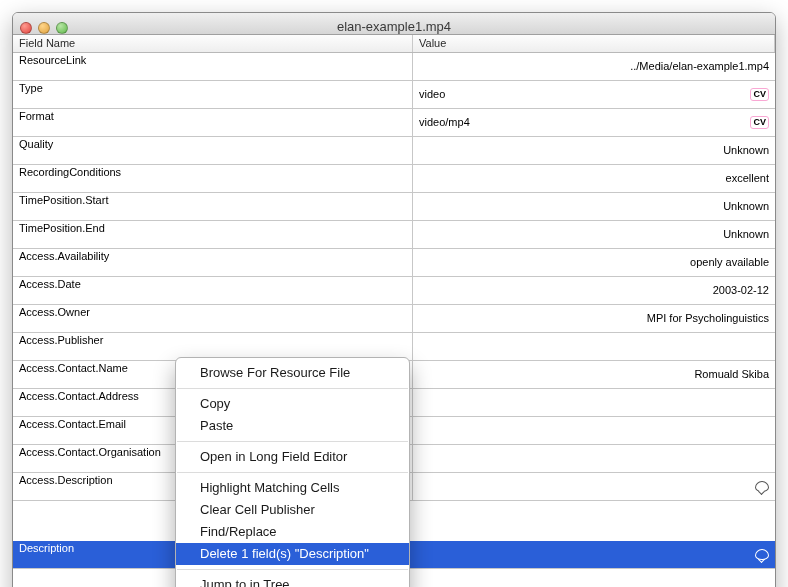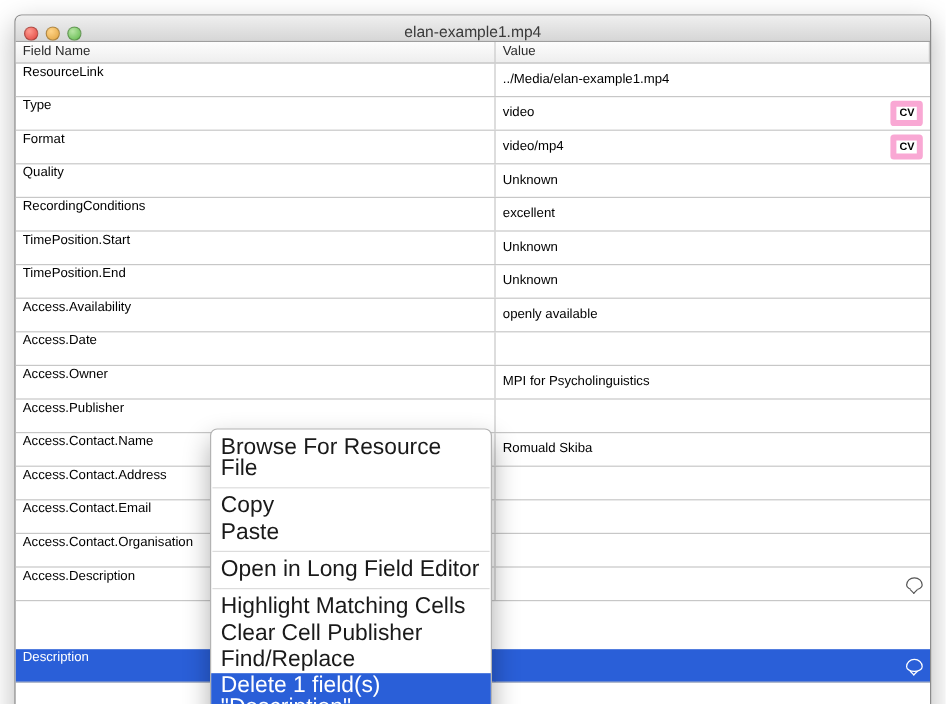--- a/index.html
+++ b/index.html
@@ -55,27 +55,27 @@
 .rows { }
 .row {
   display: flex;
   height: 28px;
   line-height: 15px;
   border-bottom: 1px solid #c7c7c7;
   font-size: 11px;
 }
 .row .cell { padding: 0 6px; overflow: hidden; white-space: nowrap; text-overflow: ellipsis; }
 .row .cell.col-name  { border-right: 1px solid #c7c7c7; }
-.row .cell.col-value { display: flex; align-items: center; }
+.row .cell.col-value { display: flex; align-items: center; justify-content: flex-end; }
 .row.selected { background: #2a5fd8; color: #fff; margin-top: 40px; }
 .row.selected .cell.col-name { border-right-color: #2a5fd8; }
 
 .badge-cv {
   margin-left: auto;
-  border: 5px solid #f9a8d4;
+  border: 1px solid #f9a8d4;
   border-radius: 3px;
   font-size: 9px;
   padding: 0 2px;
   line-height: 11px;
   background: #fff;
   color: #000;
   font-weight: bold;
 }
 .badge-balloon {
   margin-left: auto;
@@ -102,22 +102,22 @@
   position: absolute;
   left: 175px; top: 345px;
   width: 235px;
   background: #fff;
   border: 1px solid #b3b3b3;
   border-radius: 6px;
   box-shadow: 0 10px 22px rgba(0,0,0,.32);
   padding: 4px 0;
 }
 .menu-item {
-  padding: 2px 8px;
-  font-size: 19px;
+  padding: 2px 24px;
+  font-size: 13px;
   line-height: 18px;
   color: #1a1a1a;
 }
 .menu-item.highlight { background: #2a5fd8; color: #fff; }
 .menu-sep { height: 1px; background: #dcdcdc; margin: 4px 1px; }
 
 .stage { position: relative; }
 </style>
 </head>
 <body>
@@ -184,20 +184,23 @@
           </div>
         </div>
         <div class="row">
           <div class="cell col-name">Access.Availability</div>
           <div class="cell col-value">
             <span>openly available</span>
           </div>
         </div>
         <div class="row">
           <div class="cell col-name">Access.Date</div>
+          <div class="cell col-value">
+            <span>2003-02-12</span>
+          </div>
         </div>
         <div class="row">
           <div class="cell col-name">Access.Owner</div>
           <div class="cell col-value">
             <span>MPI for Psycholinguistics</span>
           </div>
         </div>
         <div class="row">
           <div class="cell col-name">Access.Publisher</div>
           <div class="cell col-value">

